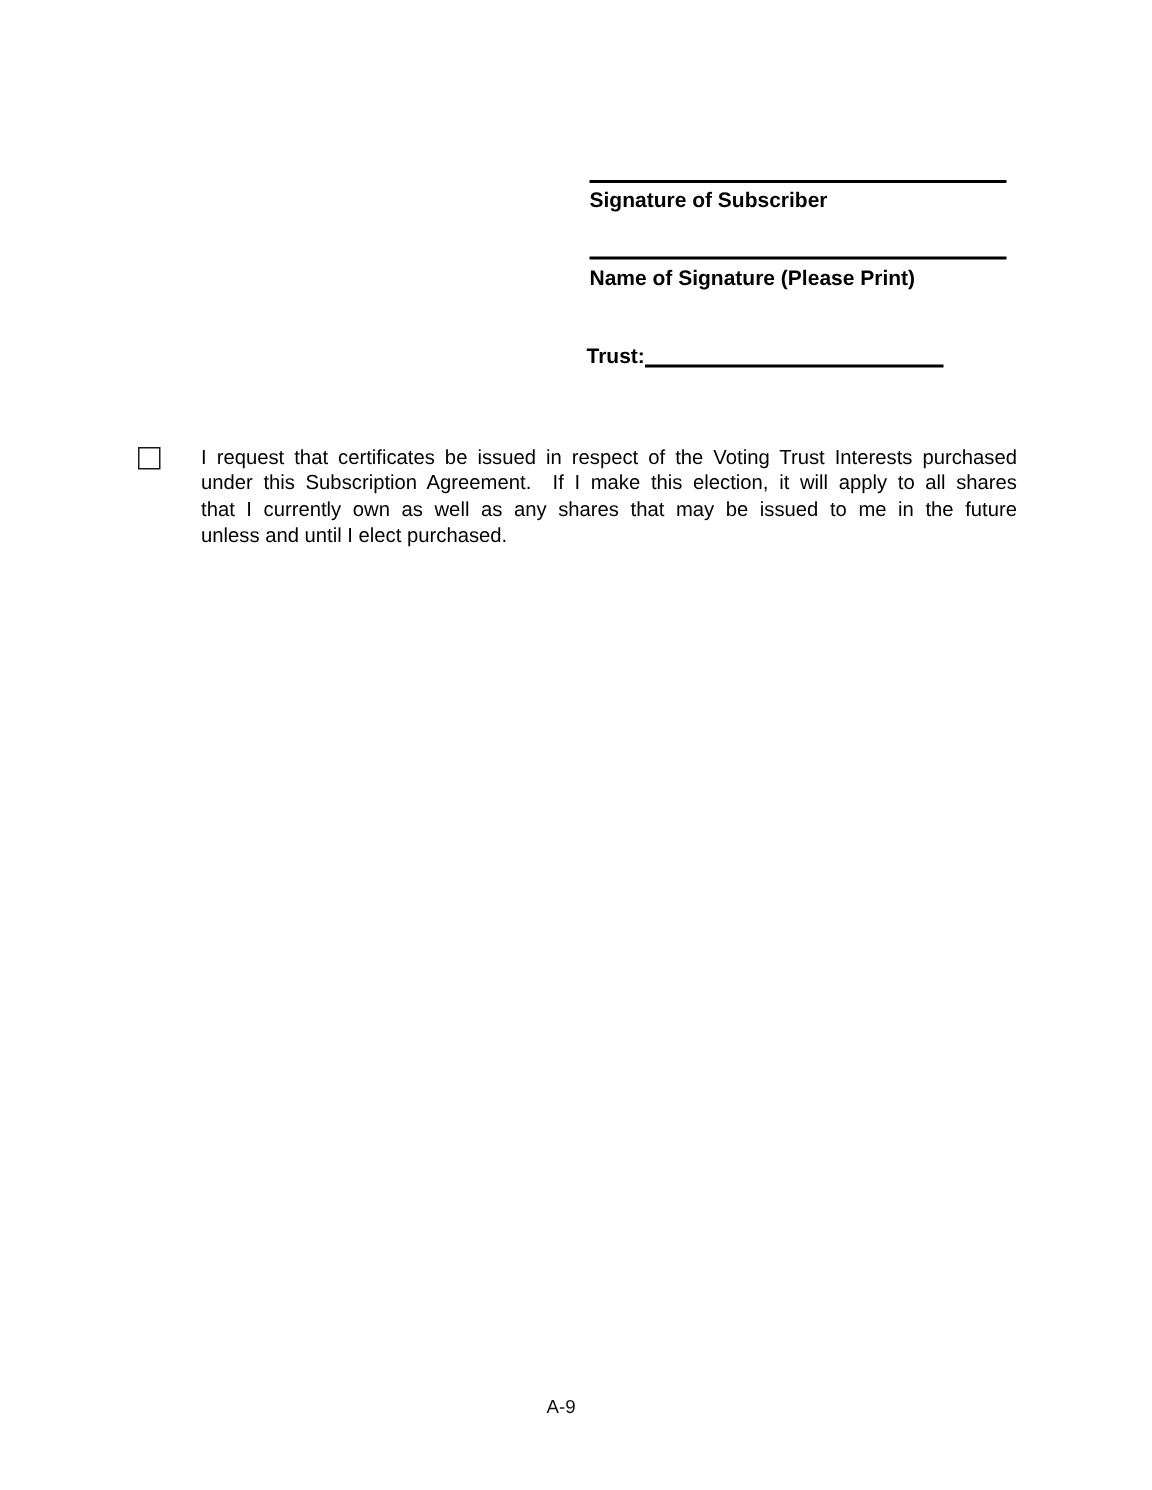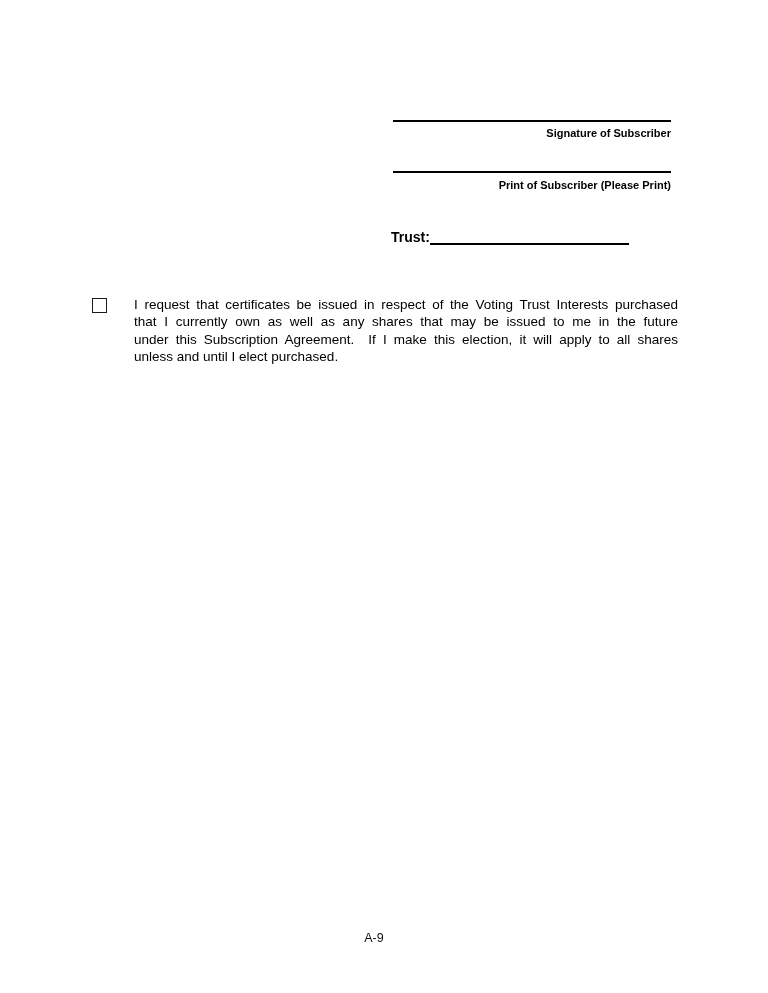--- a/index.html
+++ b/index.html
@@ -20,23 +20,23 @@
     position: absolute;
     height: 0;
     border-top: 2px solid #000000;
   }
   .sig-line-1 { left: 393px; top: 120px; width: 278px; }
   .sig-line-2 { left: 393px; top: 171px; width: 278px; }
   .sig-label {
     position: absolute;
     left: 393px;
     width: 278px;
-    text-align: right;
+    text-align: left;
     font-weight: bold;
-    font-size: 11px;
+    font-size: 14px;
     line-height: 16px;
     white-space: nowrap;
   }
   .sig-label-1 { top: 125px; }
   .sig-label-2 { top: 177px; }
   .dated-row {
     position: absolute;
     left: 391px;
     font-weight: bold;
     font-size: 14px;
@@ -94,31 +94,31 @@
 </style>
 </head>
 <body>
 
 <div class="page">
 
   <div class="rule sig-line-1"></div>
   <div class="sig-label sig-label-1">Signature of Subscriber</div>
 
   <div class="rule sig-line-2"></div>
-  <div class="sig-label sig-label-2">Print of Subscriber (Please Print)</div>
+  <div class="sig-label sig-label-2">Name of Signature (Please Print)</div>
 
   <div class="dated-row dated-row-1">
     <span>Trust:</span><span class="fill-line fill-dated"></span>
   </div>
 
 
   <span class="checkbox"></span>
 
   <div class="election-para">
     <div class="jline">I request that certificates be issued in respect of the Voting Trust Interests purchased</div>
+    <div class="jline">under this Subscription Agreement.&nbsp; If I make this election, it will apply to all shares</div>
     <div class="jline">that I currently own as well as any shares that may be issued to me in the future</div>
-    <div class="jline">under this Subscription Agreement.&nbsp; If I make this election, it will apply to all shares</div>
     <div class="jline jline-last">unless and until I elect purchased.</div>
   </div>
 
   <div class="footer">A-9</div>
 
 </div>
 
 </body></html>

